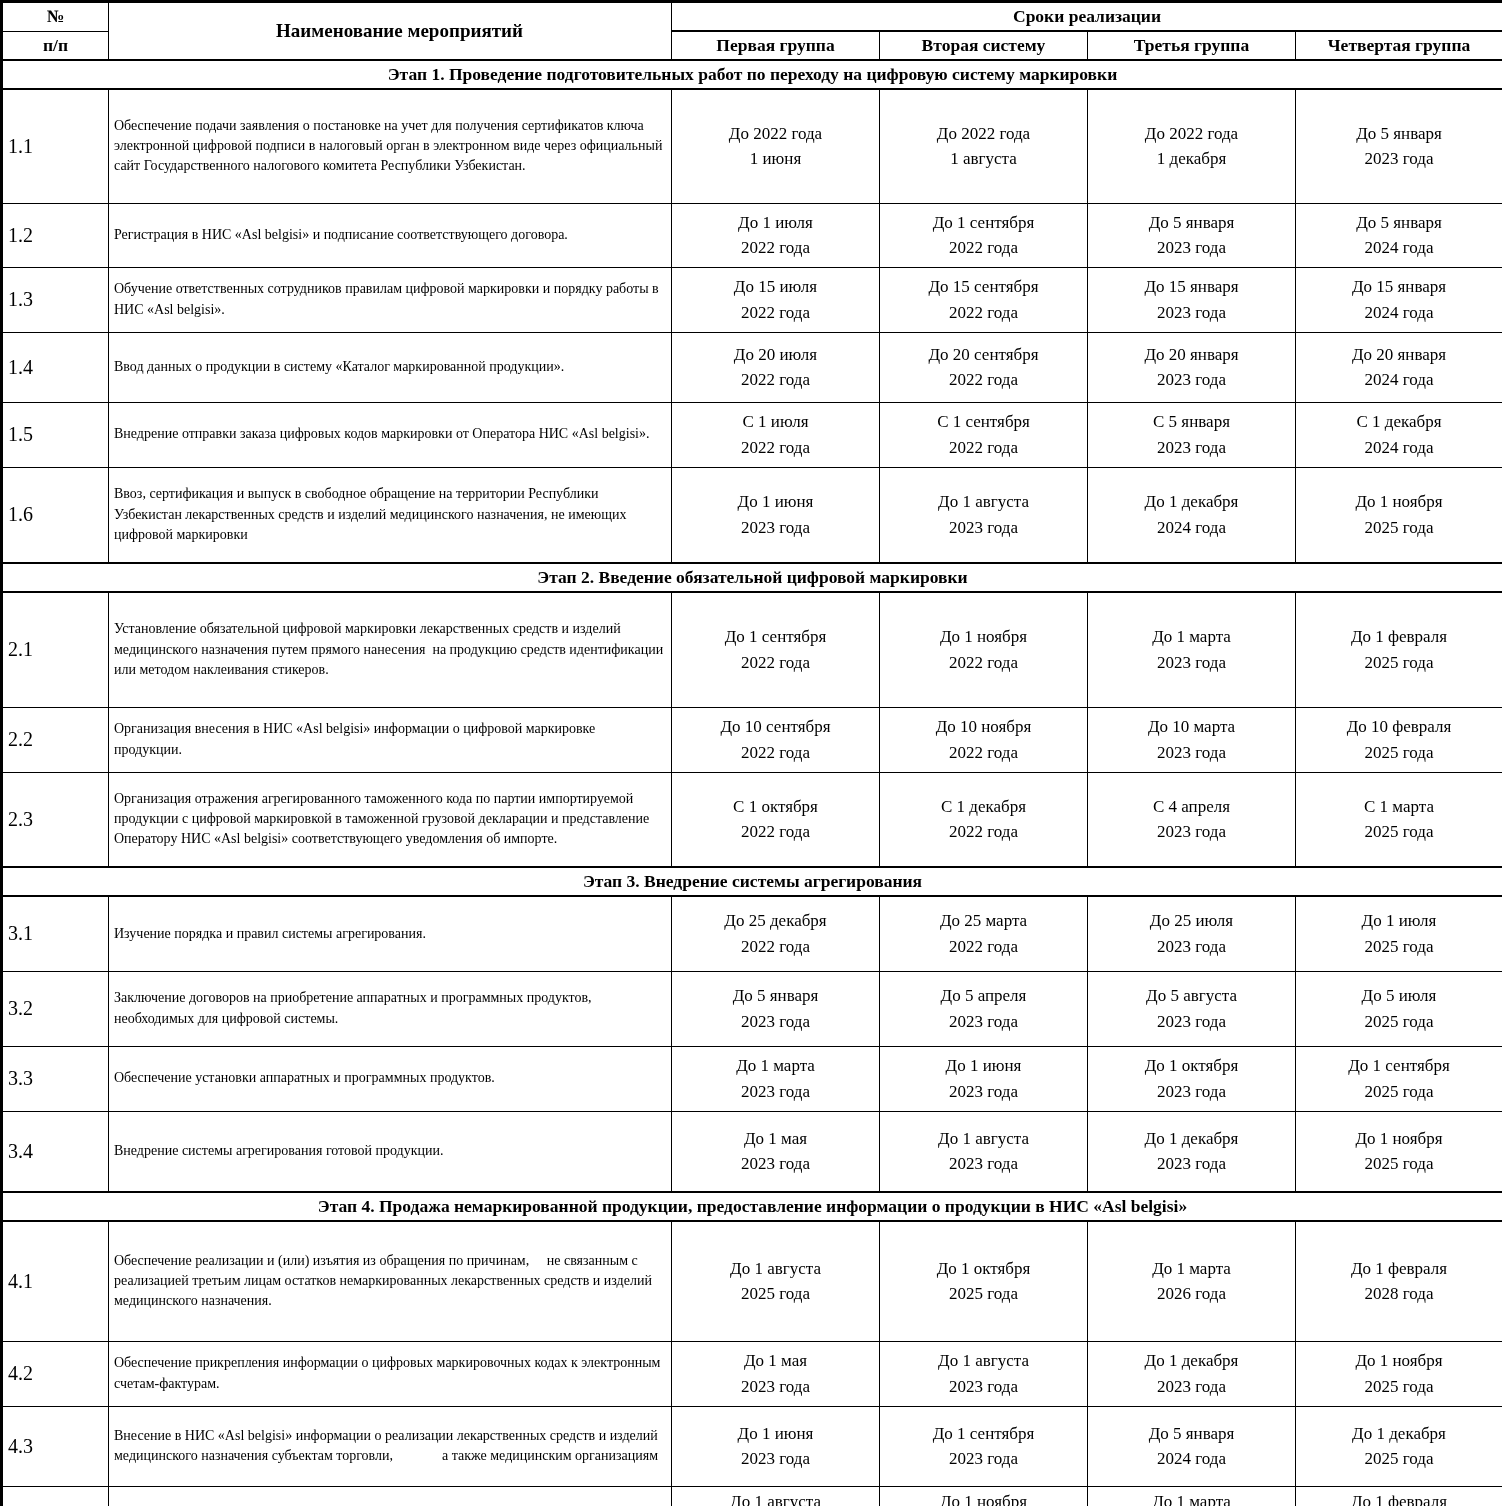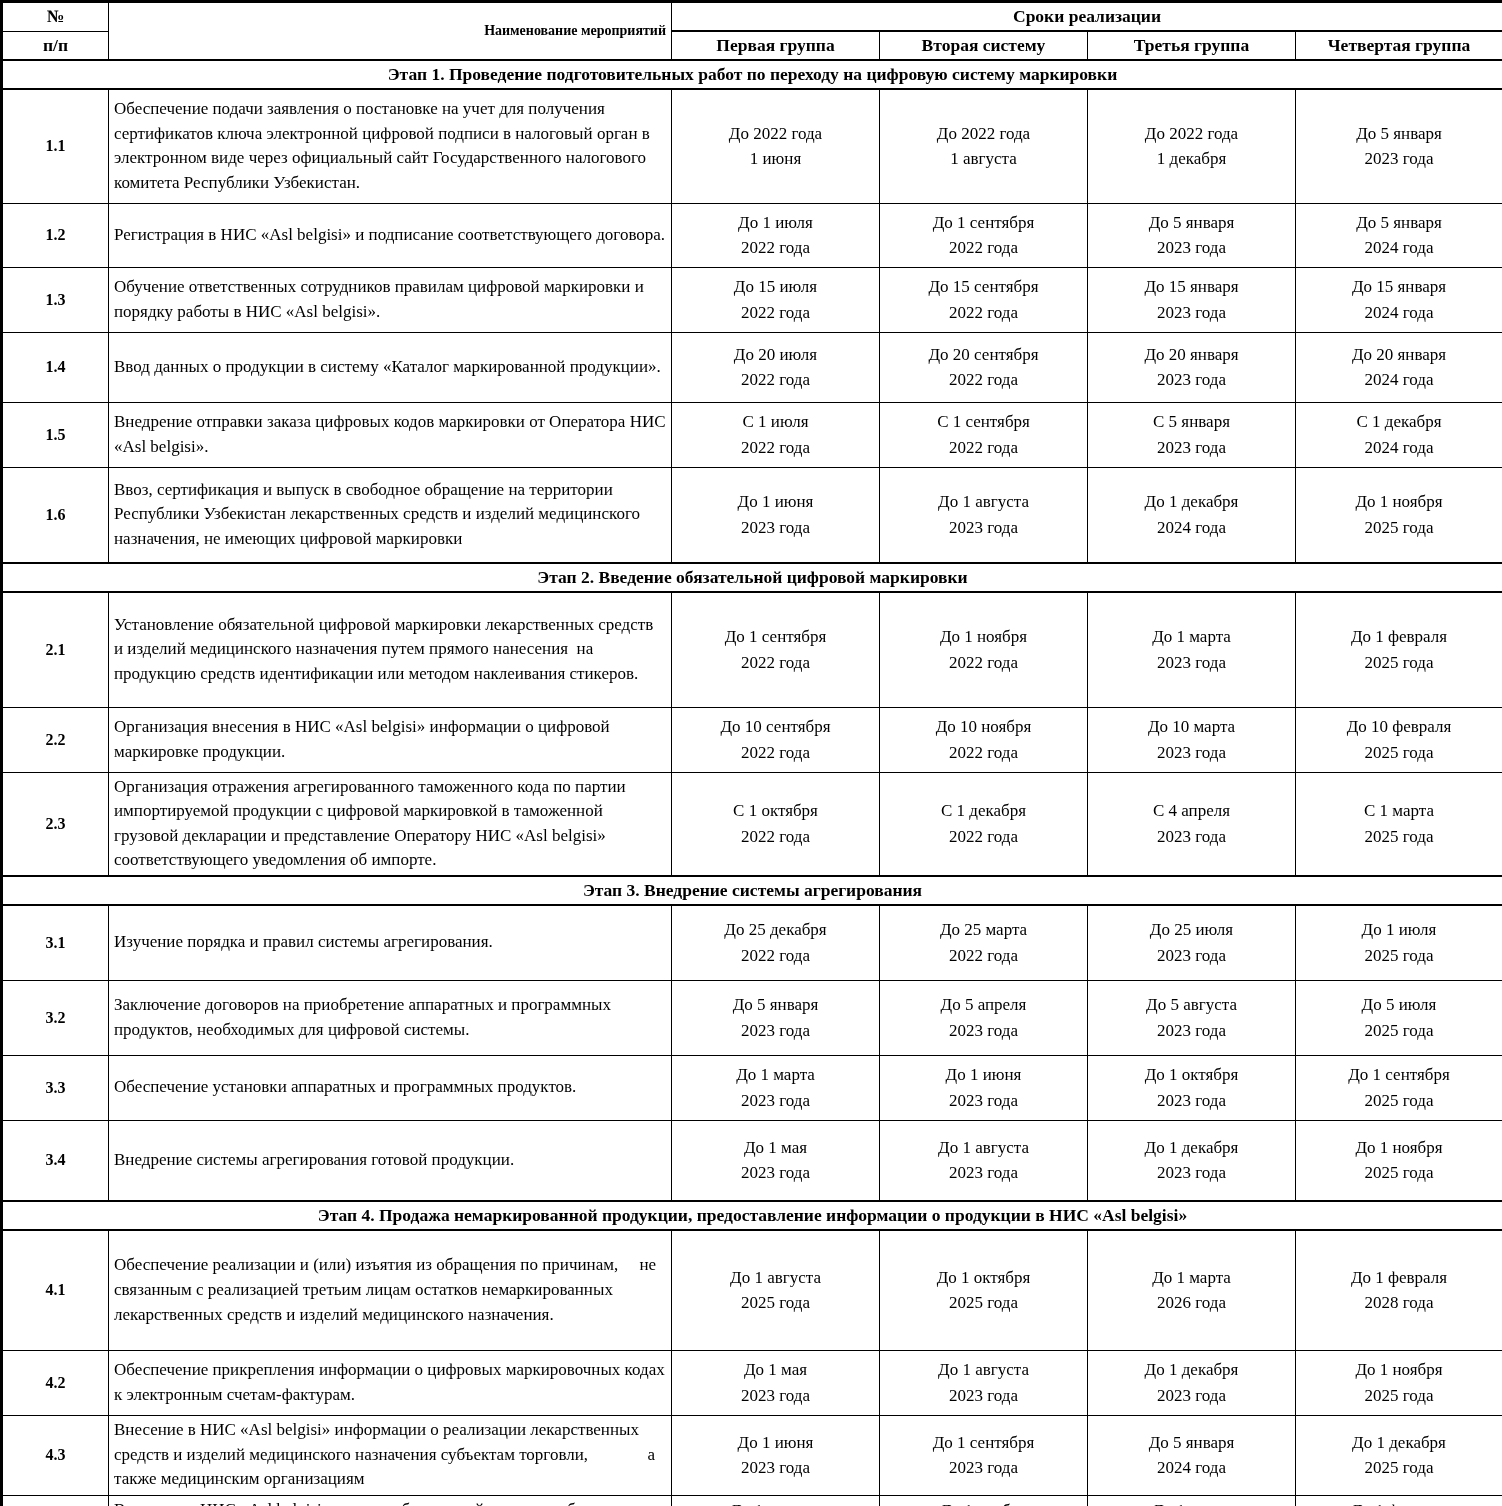--- a/index.html
+++ b/index.html
@@ -1,24 +1,24 @@
 <!DOCTYPE html>
 <html><head>
 <meta charset="utf-8">
 <style>
   html,body{margin:0;padding:0;background:#ffffff;}
   body{width:1502px;font-family:"Liberation Serif","DejaVu Serif",serif;color:#000;}
   table{border-collapse:collapse;width:1502px;table-layout:fixed;}
   td{border:1px solid #000;vertical-align:middle;padding:2px 5px;box-sizing:border-box;}
   table{border:3px solid #000;}
-  td.num{text-align:center;font-size:16px;font-weight:bold;}
-  td.name{text-align:left;font-size:17px;line-height:1.45;white-space:pre-wrap;}
+  td.num{font-size:20px;}
+  td.name{text-align:left;font-size:14px;line-height:1.45;white-space:pre-wrap;}
   td.date{text-align:center;font-size:17px;line-height:1.5;white-space:pre-line;}
   td.hdr{font-weight:bold;text-align:center;font-size:17.5px;padding:3px 4px;}
-  td.hdr-name{font-weight:bold;text-align:right;font-size:14px;padding-left:24px;}
+  td.hdr-name{font-weight:bold;text-align:center;font-size:19px;padding-left:24px;}
   tr.header-row td{border-bottom-width:2px;}
   td.hdr-num-top{border-bottom-width:1px !important;}
   tr.groups-row td{border-bottom-width:2px;}
   tr.stage td{font-weight:bold;text-align:center;font-size:17.5px;border-top-width:2px;border-bottom-width:2px;padding:3px 4px;}
 </style>
 </head>
 <body>
 
 <table>
 <colgroup>

